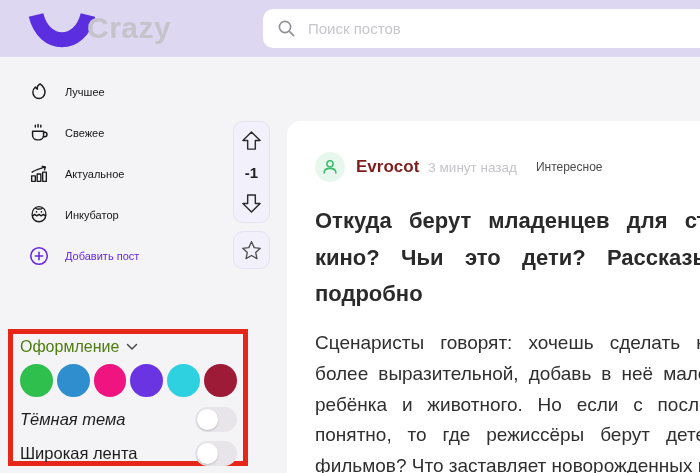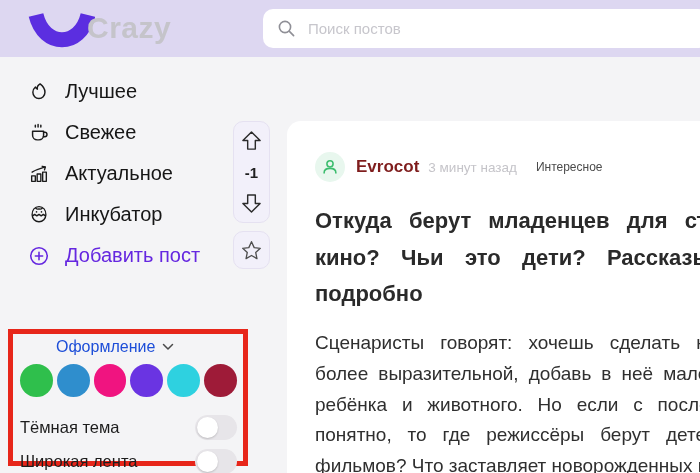--- a/index.html
+++ b/index.html
@@ -21,35 +21,35 @@
     border-radius:10px;display:flex;align-items:center;padding:0 0 0 14px;box-sizing:border-box;gap:10px;
   }
   .search input{
     border:none;outline:none;flex:1;font-size:15px;color:#3a3a3a;background:transparent;
     font-family:"Liberation Sans",sans-serif;
   }
   .search input::placeholder{color:#c7c6cc;}
   
   .sidebar{position:absolute;left:28px;top:71px;}
   .nav-item{display:flex;align-items:center;gap:15px;height:41px;cursor:pointer;}
-  .nav-item .lbl{font-size:20px;font-weight:500;color:#161616;}
+  .nav-item .lbl{font-size:11px;font-weight:500;color:#161616;}
   .nav-item.accent .lbl{color:#6527e0;font-weight:400;}
   .nav-icon{width:22px;height:22px;flex:0 0 22px;display:flex;align-items:center;justify-content:center;}
   .chev{margin-left:7px;display:inline-flex;}
   
   .design-panel{
     position:absolute;left:8px;top:329px;width:240px;height:137px;box-sizing:border-box;
     border:5px solid #e7261a;padding:2px 6px 0 7px;
   }
   .dp-title{display:flex;align-items:center;height:21px;}
-  .dp-title .lbl{font-size:16px;font-weight:500;color:#1d4ed8;margin-left:36px;}
+  .dp-title .lbl{font-size:16px;font-weight:500;color:#4d7c0f;}
   .swatches{display:flex;gap:4px;margin-top:7px;}
   .swatch{width:33px;height:33px;border-radius:50%;cursor:pointer;}
   .toggle-row{display:flex;align-items:center;justify-content:space-between;height:25px;}
-  .toggle-row.first{margin-top:18px;}
+  .toggle-row.first{margin-top:10px;font-style:italic;}
   .toggle-row.second{margin-top:9px;align-items:center;}
   .toggle-row .lbl{font-size:16.5px;font-weight:500;color:#1d1d1d;}
   .toggle{
     width:42px;height:25px;border-radius:13px;background:#e7e5e9;position:relative;cursor:pointer;flex:0 0 42px;
   }
   .toggle .knob{
     position:absolute;left:2px;top:2px;width:21px;height:21px;border-radius:50%;background:#fff;
     box-shadow:0 1px 2px rgba(0,0,0,.18);
   }
   

